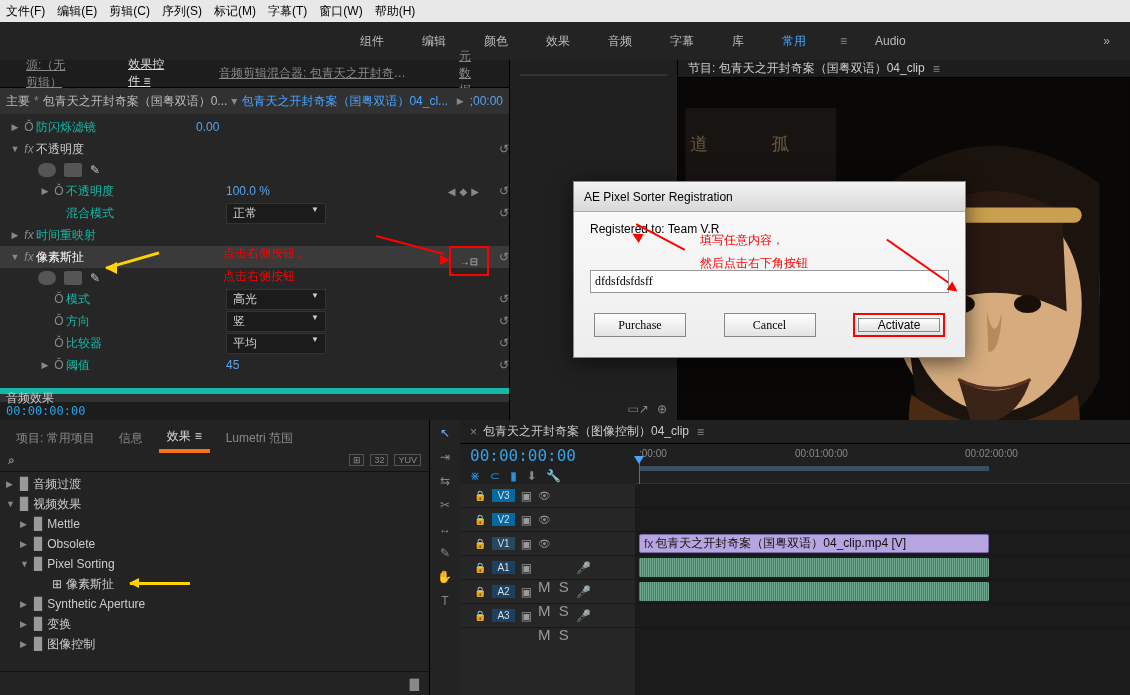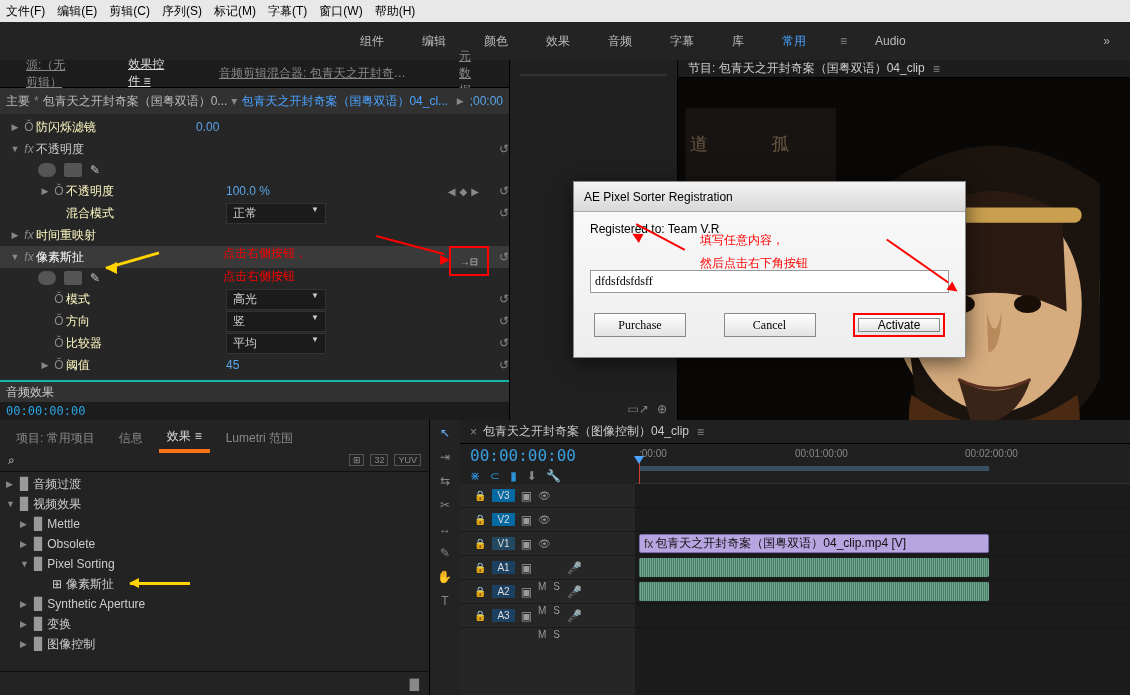--- a/index.html
+++ b/index.html
@@ -27,21 +27,21 @@
 .breadcrumb { height:26px; display:flex; align-items:center; background:#313131; padding:0 6px; color:#bbb; font-size:11px;}
 .breadcrumb .sep{ margin:0 4px; color:#888;}
 .breadcrumb .crumb.active{ color:#4aa3ff;}
 .breadcrumb .play{ margin-left:auto; color:#888; font-size:9px;}
 
 .effect-controls { flex:1; background:#262626; overflow:hidden; padding:2px 0 0 8px; position:relative;}
 .ec-row { display:flex; align-items:center; height:22px;}
 .ec-toggle{ width:14px; text-align:center; color:#888; font-size:9px;}
 .ec-fx{ width:14px; text-align:center; color:#888; font-style:italic;}
 .ec-stop{ width:14px; text-align:center; color:#888;}
-.ec-label{ flex:0 0 160px; color:#fef9c3;}
+.ec-label{ flex:0 0 160px; color:#14b8a6;}
 .ec-label.fx{ color:#ccc;}
 .ec-value{ flex:0 0 120px; color:#5aa4e8;}
 .ec-select{ background:#1b1b1b; border:1px solid #333; color:#ccc; padding:1px 6px; width:100px; display:inline-flex; justify-content:space-between;}
 .ec-nav{ display:flex; gap:4px; color:#888; margin-left:auto; margin-right:20px;}
 .ec-nav span{font-size:10px;}
 .ec-reset{ color:#888;}
 .ec-sub{ padding-left:30px;}
 .ec-pills{ display:flex; gap:8px; padding-left:30px; height:20px; align-items:center;}
 .pill{ width:18px; height:14px; border-radius:7px; background:#555;}
 .pill.sq{ border-radius:2px;}
@@ -53,21 +53,21 @@
 .yellow-arrow-1::before{ content:""; position:absolute; width:55px; height:3px; background:#ffd400; transform:rotate(-16deg); left:0; top:0;}
 .yellow-arrow-1::after{ content:""; position:absolute; left:-6px; top:3px; border:6px solid transparent; border-right:12px solid #ffd400;}
 
 .red-box-1{ position:absolute; right:20px; top:132px; width:40px; height:30px; border:2px solid #f00;}
 .red-box-1 .icon{ position:absolute; left:50%; top:50%; transform:translate(-50%,-50%); color:#bbb; font-size:10px;}
 .red-text-1{ position:absolute; left:223px; top:127px; color:#f00; font-size:16px; line-height:22px;}
 .red-arrow-1{ position:absolute; left:375px; top:130px; width:0; height:0;}
 .red-arrow-1::before{ content:""; position:absolute; width:70px; height:2px; background:#f00; transform:rotate(15deg); }
 .red-arrow-1::after{ content:""; position:absolute; left:65px; top:11px; border:5px solid transparent; border-left:10px solid #f00;}
 
-.audio-fx-row{ height:22px; background:#313131; display:flex; align-items:center; padding-left:6px; border-top:2px solid #14b8a6;}
+.audio-fx-row{ height:14px; background:#313131; display:flex; align-items:center; padding-left:6px; border-top:6px solid #14b8a6;}
 .timecode-row{ height:18px; color:#2aa3e6; padding-left:6px; display:flex; align-items:center; font-family:monospace;}
 
 .mid-panel { flex:1; background:#202020; border-right:1px solid #000; position:relative;}
 .mid-scrub{ position:absolute; left:10px; right:10px; top:14px; height:2px; background:#333;}
 .mid-controls{position:absolute; bottom:4px; right:10px; color:#888; display:flex; gap:8px;}
 
 .right-panel { width:452px; background:#111; display:flex; flex-direction:column;}
 .prog-tabs{ height:28px; display:flex; align-items:center; background:#1d1d1d; padding-left:10px; color:#ccc; border-bottom:1px solid #000;}
 .prog-tabs .eq{margin-left:8px; color:#888;}
 .preview{ flex:1; background:#000; display:flex; justify-content:flex-end;}
@@ -117,21 +117,21 @@
 .tl-inout{ position:absolute; top:22px; height:5px; background:#3a5060;}
 
 .tl-tracks{ flex:1; display:flex;}
 .tl-track-heads{ width:175px; background:#262626;}
 .track-head{ height:24px; display:flex; align-items:center; gap:6px; padding-left:14px; border-bottom:1px solid #1a1a1a; color:#999;}
 .track-head .lock{font-size:10px;}
 .track-head .tlabel{ background:#1b4060; color:#ddd; padding:1px 5px; font-size:10px;}
 .track-head .tlabel.v{ background:#234862;}
 .track-head .tlabel.off{ background:#0369a1;}
 .track-head .eye{font-size:10px;}
-.track-head .ms{font-size:10px; letter-spacing:2px;margin-top:37px;}
+.track-head .ms{font-size:15px; letter-spacing:2px;margin-top:37px;}
 .tl-track-area{ flex:1; position:relative; background:#1b1b1b;}
 .track-lane{ height:24px; border-bottom:1px solid #151515; position:relative;}
 .clip{ position:absolute; top:2px; bottom:2px; border-radius:2px; display:flex; align-items:center; padding-left:4px; font-size:10px; color:#111; overflow:hidden; white-space:nowrap;}
 .clip.video{ background:#b7a5e2; border:1px solid #7a6aa8;}
 .clip.audio{ background:#6fa78f;}
 .clip.audio .wave{ position:absolute; inset:0; background:repeating-linear-gradient(90deg,#3a6a56 0 1px,#6fa78f 1px 2px); opacity:.7;}
 .clip .fx{color:#333; margin-right:2px;}
 
 
 .dialog{ position:absolute; left:573px; top:181px; width:393px; background:linear-gradient(#fbfbfb,#ededed); border:1px solid #888; box-shadow:0 4px 20px rgba(0,0,0,.6); font-family:"SimSun",serif; color:#000;}

